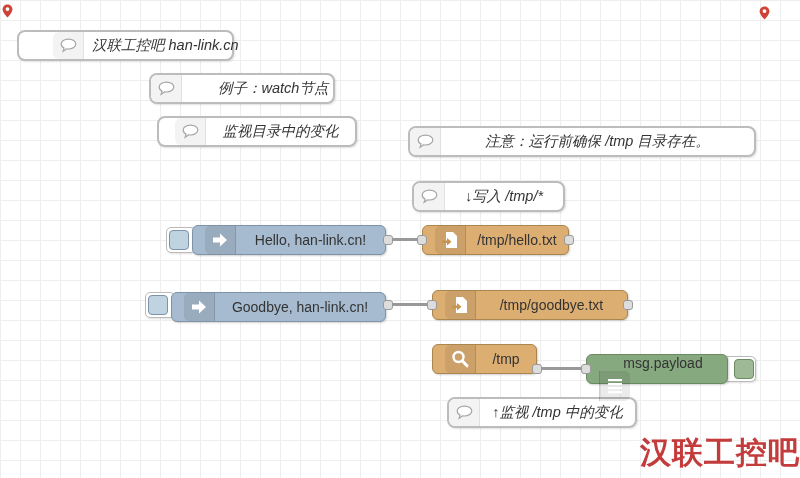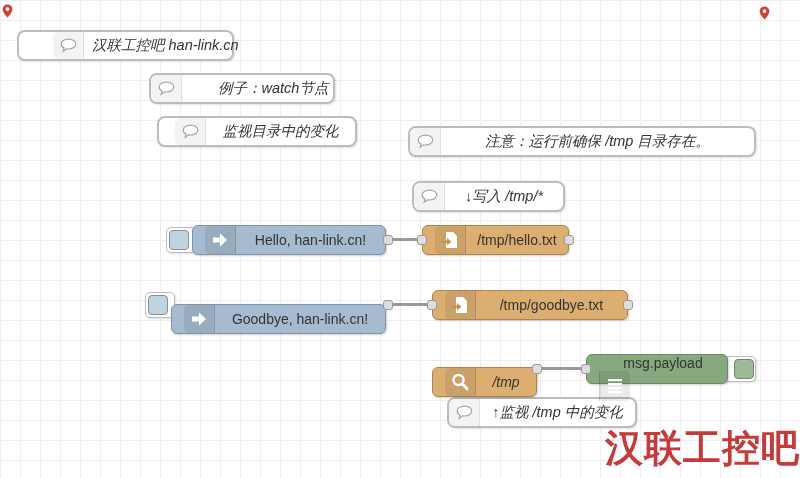--- a/index.html
+++ b/index.html
@@ -63,21 +63,21 @@
   .debug-btn{background:#9db995;border:1px solid #6b8a63;}
   
   .wire{position:absolute;height:3px;background:#999;border-radius:2px;z-index:1;}
   .port{
     position:absolute;width:10px;height:10px;background:#ddd;border:1px solid #999;
     border-radius:3px;z-index:5;box-sizing:border-box;
   }
   
   .watermark{
     position:absolute;right:0px;bottom:4px;z-index:50;
-    font-size:38px;font-weight:bold;letter-spacing:1px;
+    font-size:31px;font-weight:bold;letter-spacing:1px;
     text-shadow:0 0 2px rgba(255,255,255,0.8);
     text-align:center;
   }
   .pin{position:absolute;z-index:50;}
 </style>
 </head>
 <body>
 
 <div id="stage">
 
@@ -167,21 +167,21 @@
           <path d="M6 2 H13 L17 6 V18 H6 Z" fill="#fff"></path>
           <path d="M2 10.5 H7 V8 L11.5 11.8 L7 15.6 V13 H2 Z" fill="#c69450"></path>
         </svg>
     </span>
     <span class="nlabel">/tmp/hello.txt</span>
   </div>
   <div class="port" style="left:564px;top:235px;"></div>
 
   <div class="tab" style="left:145px;top:292px;"></div>
   <div class="nbutton inject-btn" style="left:148px;top:295px;"></div>
-  <div class="node inject" style="left:171px;top:304px;width:215px;">
+  <div class="node inject" style="left:171px;top:292px;width:215px;">
     <span class="icon-region icon-left">
       <svg width="20" height="20" viewBox="0 0 20 20">
           <path d="M3 7.5 H10 V3.5 L17 10 L10 16.5 V12.5 H3 Z" fill="#fff"></path>
         </svg>
     </span>
     <span class="nlabel">Goodbye, han-link.cn!</span>
   </div>
   <div class="wire" style="left:386px;top:303px;width:46px;"></div>
   <div class="port" style="left:383px;top:300px;"></div>
   <div class="port" style="left:427px;top:300px;"></div>
@@ -189,21 +189,21 @@
     <span class="icon-region icon-left">
       <svg width="20" height="20" viewBox="0 0 20 20">
           <path d="M6 2 H13 L17 6 V18 H6 Z" fill="#fff"></path>
           <path d="M2 10.5 H7 V8 L11.5 11.8 L7 15.6 V13 H2 Z" fill="#c69450"></path>
         </svg>
     </span>
     <span class="nlabel">/tmp/goodbye.txt</span>
   </div>
   <div class="port" style="left:623px;top:300px;"></div>
 
-  <div class="node watchnode" style="left:432px;top:367px;width:105px;font-style:italic;">
+  <div class="node watchnode" style="left:432px;top:344px;width:105px;">
     <span class="icon-region icon-left">
       <svg width="20" height="20" viewBox="0 0 20 20">
           <circle cx="8.5" cy="8" r="5" fill="none" stroke="#fff" stroke-width="2.4"></circle>
           <line x1="12.2" y1="11.8" x2="17" y2="16.8" stroke="#fff" stroke-width="3" stroke-linecap="round"></line>
         </svg>
     </span>
     <span class="nlabel">/tmp</span>
   </div>
   <div class="wire" style="left:537px;top:367px;width:49px;"></div>
   <div class="port" style="left:532px;top:364px;"></div>

